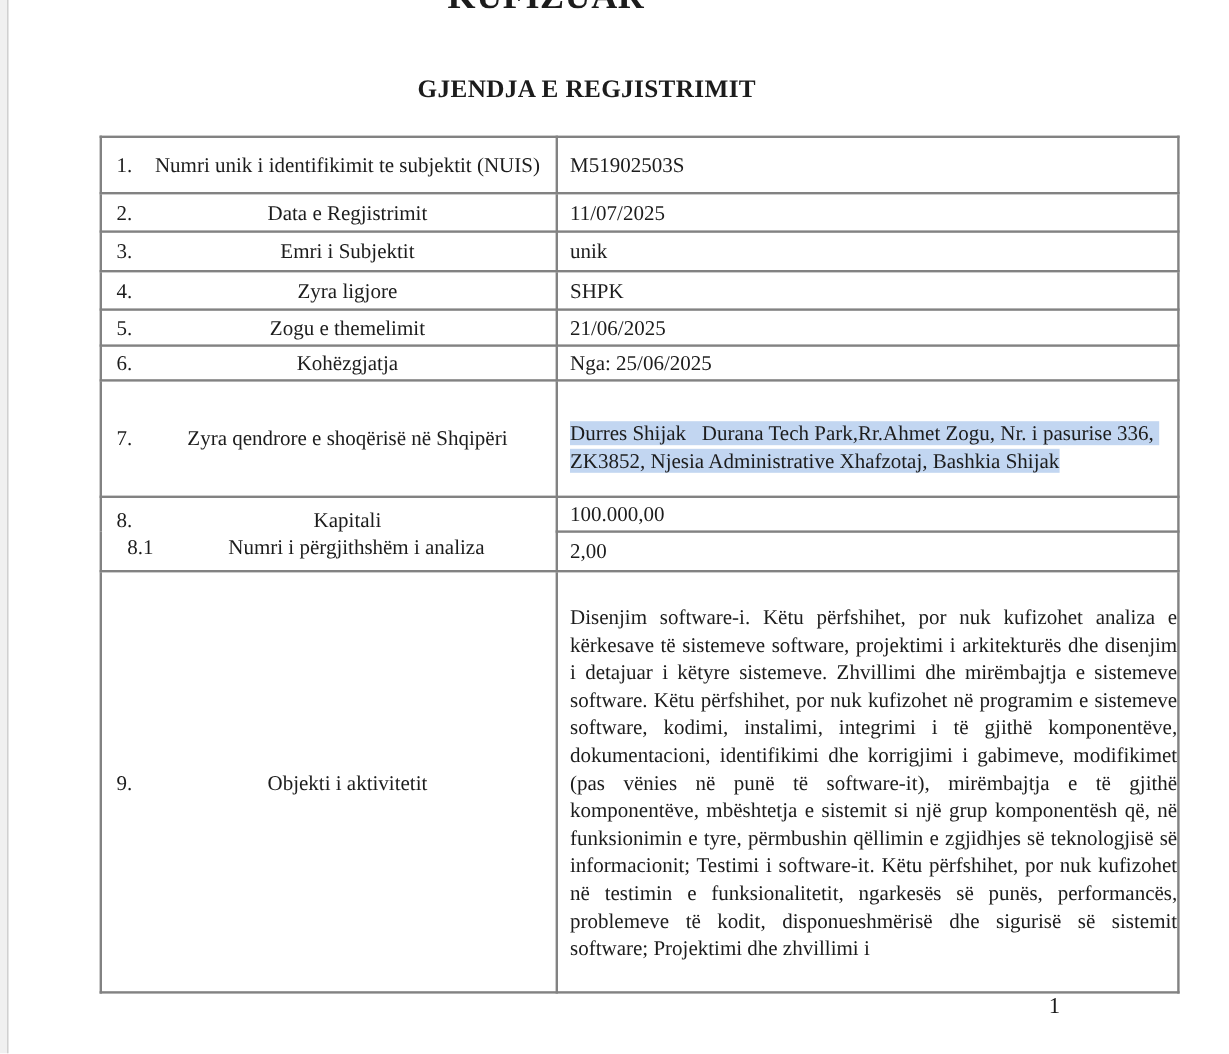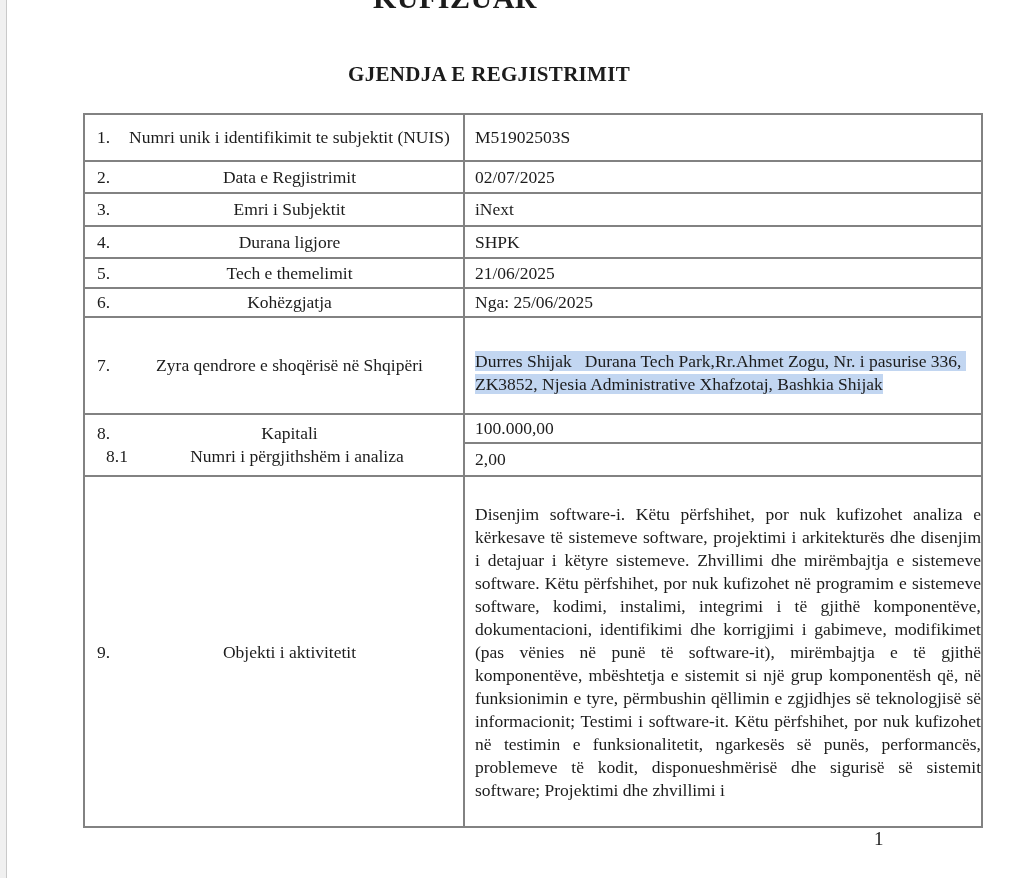--- a/index.html
+++ b/index.html
@@ -106,48 +106,48 @@
     <td class="cell-value">M51902503S</td>
   </tr>
 
   <tr style="height:32px;">
     <td class="cell-label">
       <div class="lbl-wrap">
         <span class="lbl-num">2.</span>
         <span class="lbl-text">Data e Regjistrimit</span>
       </div>
     </td>
-    <td class="cell-value">02/07/2025</td>
+    <td class="cell-value">11/07/2025</td>
   </tr>
 
   <tr style="height:33px;">
     <td class="cell-label">
       <div class="lbl-wrap">
         <span class="lbl-num">3.</span>
         <span class="lbl-text">Emri i Subjektit</span>
       </div>
     </td>
-    <td class="cell-value">iNext</td>
+    <td class="cell-value">unik</td>
   </tr>
 
   <tr style="height:32px;">
     <td class="cell-label">
       <div class="lbl-wrap">
         <span class="lbl-num">4.</span>
-        <span class="lbl-text">Durana ligjore</span>
+        <span class="lbl-text">Zyra ligjore</span>
       </div>
     </td>
     <td class="cell-value">SHPK</td>
   </tr>
 
   <tr style="height:30px;">
     <td class="cell-label">
       <div class="lbl-wrap">
         <span class="lbl-num">5.</span>
-        <span class="lbl-text">Tech e themelimit</span>
+        <span class="lbl-text">Zogu e themelimit</span>
       </div>
     </td>
     <td class="cell-value">21/06/2025</td>
   </tr>
 
   <tr style="height:28px;">
     <td class="cell-label">
       <div class="lbl-wrap">
         <span class="lbl-num">6.</span>
         <span class="lbl-text">Kohëzgjatja</span>

